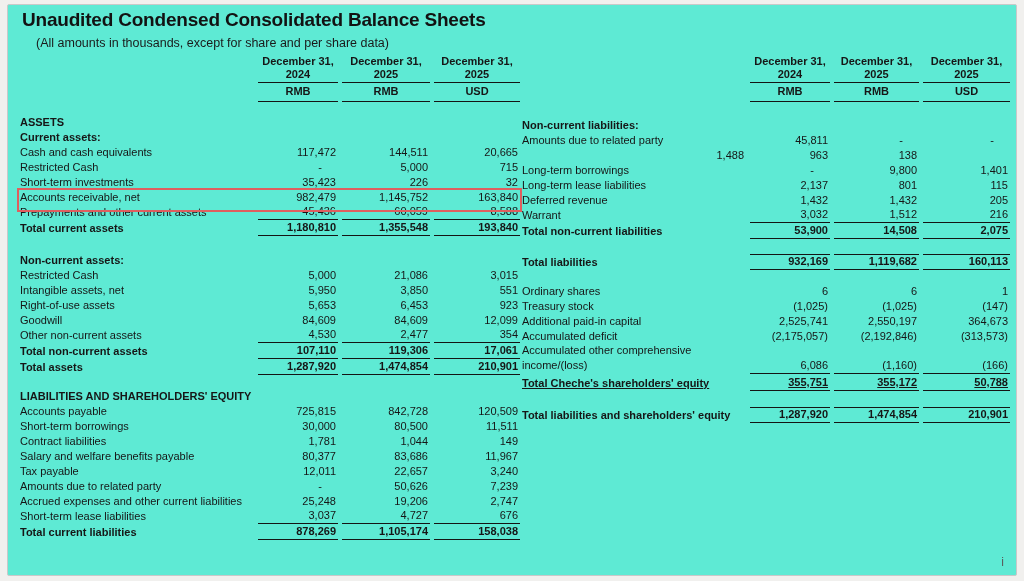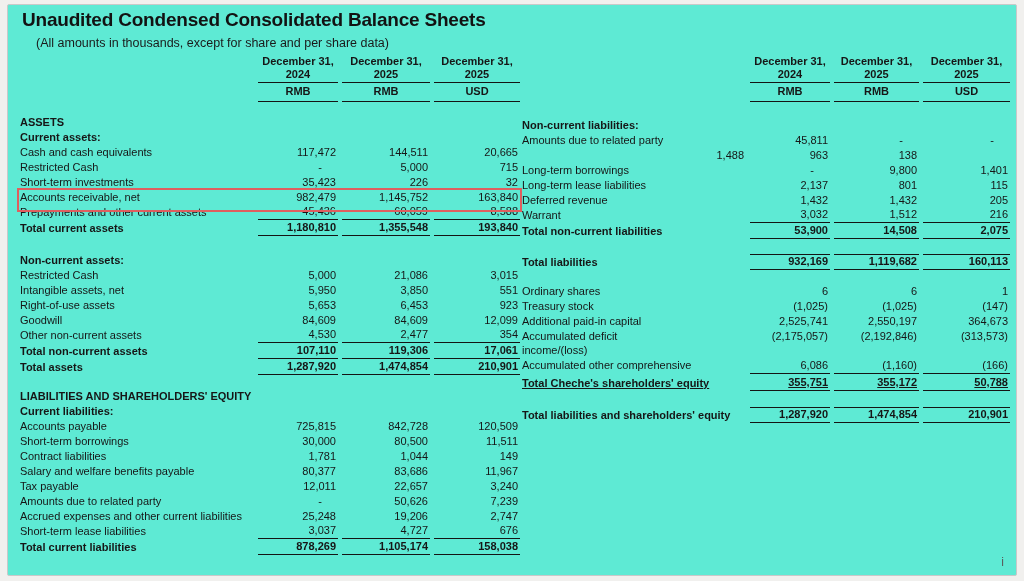--- a/index.html
+++ b/index.html
@@ -183,26 +183,20 @@
           <div class="val u">1,474,854</div>
           <div class="val u">210,901</div>
         </div>
         <div style="height: 14px;"></div>
         <div class="row drow section">
           <div class="lbl">LIABILITIES AND SHAREHOLDERS' EQUITY</div>
           <div class="val"></div>
           <div class="val"></div>
           <div class="val"></div>
         </div>
-        <div class="row drow section">
-          <div class="lbl">Current liabilities:</div>
-          <div class="val"></div>
-          <div class="val"></div>
-          <div class="val"></div>
-        </div>
         <div class="row drow">
           <div class="lbl">Accounts payable</div>
           <div class="val">725,815</div>
           <div class="val">842,728</div>
           <div class="val">120,509</div>
         </div>
         <div class="row drow">
           <div class="lbl">Short-term borrowings</div>
           <div class="val">30,000</div>
           <div class="val">80,500</div>
@@ -347,22 +341,22 @@
           <div class="val">364,673</div>
         </div>
         <div class="row drow">
           <div class="lbl">Accumulated deficit</div>
           <div class="val">(2,175,057)</div>
           <div class="val">(2,192,846)</div>
           <div class="val">(313,573)</div>
         </div>
         <div class="row drow two-line">
           <div class="lbl">
+            <div>Accumulated other comprehensive</div>
             <div>income/(loss)</div>
-            <div>Accumulated other comprehensive</div>
           </div>
           <div class="val u">6,086</div>
           <div class="val u">(1,160)</div>
           <div class="val u">(166)</div>
         </div>
         <div class="row drow total" style="height: 17px; text-decoration: underline;">
           <div class="lbl">Total Cheche's shareholders' equity</div>
           <div class="val u">355,751</div>
           <div class="val u">355,172</div>
           <div class="val u">50,788</div>

